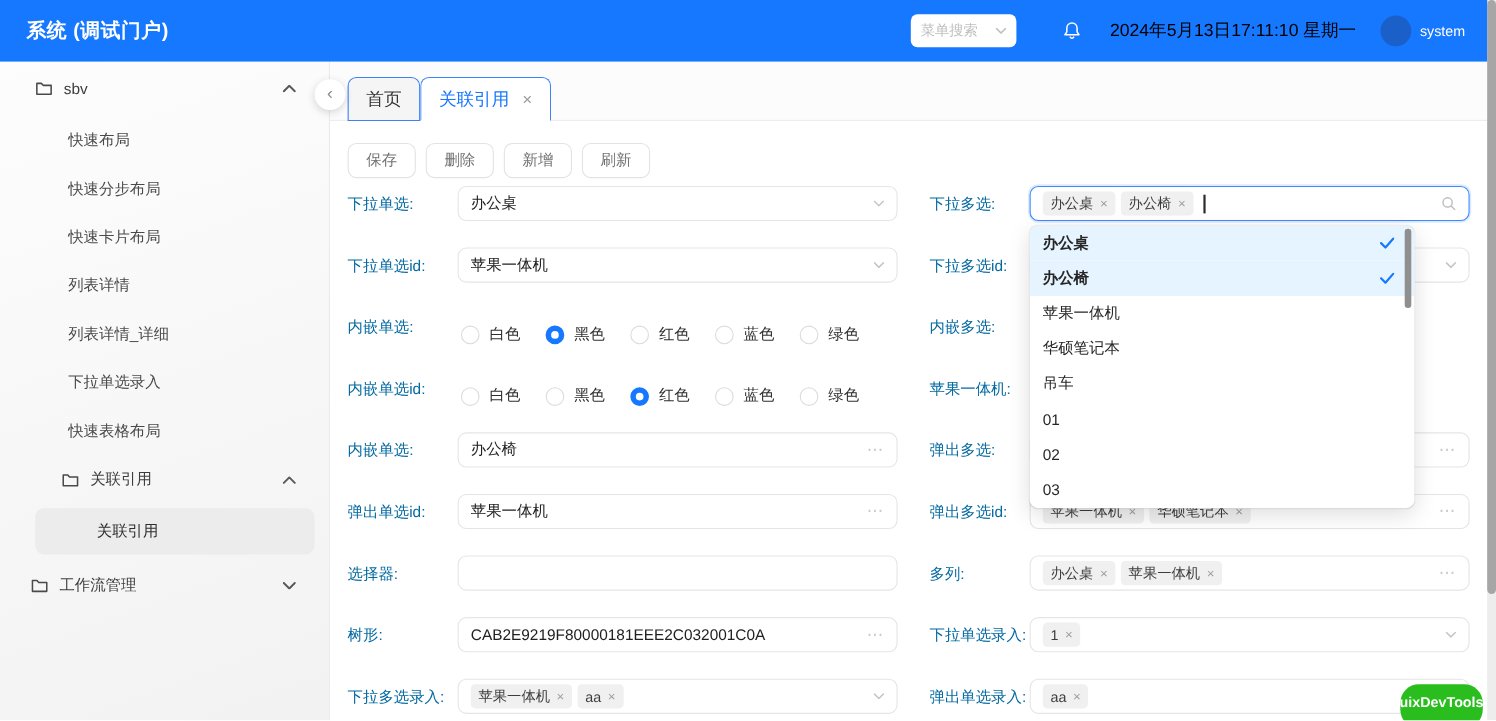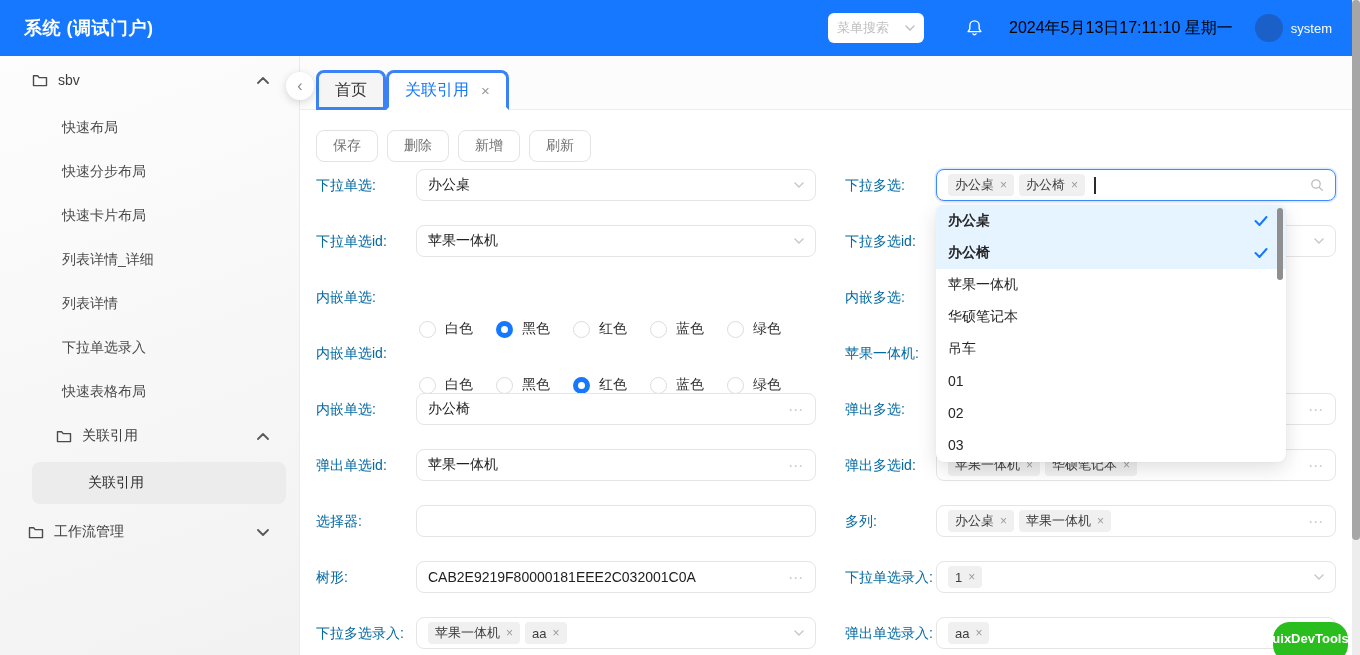--- a/index.html
+++ b/index.html
@@ -36,21 +36,21 @@
   .s-row.bottom { padding-left:28px; margin-top:6px; }
 
   
   .main { position:absolute; left:300px; top:56px; width:1052px; height:599px; background:#fff; }
   .back-btn { position:absolute; left:-14px; top:16px; width:28px; height:28px; border-radius:50%;
     background:#fff; box-shadow:0 2px 8px rgba(0,0,0,.16); display:flex; align-items:center;
     justify-content:center; z-index:30; cursor:pointer; color:#8c8c8c; font-size:16px; line-height:1; }
   .tabbar { height:54px; background:#fcfcfc; border-bottom:1px solid #ededed; display:flex;
     align-items:flex-end; padding-left:16px; }
   .tab { height:40px; display:flex; align-items:center; padding:0 16px; font-size:16px;
-    border:3px solid #3b82f6; border-radius:8px 8px 0 0; background:#f5f5f5; color:#333;
+    border:1px solid #3b82f6; border-radius:8px 8px 0 0; background:#f5f5f5; color:#333;
     cursor:pointer; margin-bottom:-1px; }
   .tab.active { background:#fff; color:#1677ff; border-bottom-color:#fff; }
   .tab .tab-x { margin-left:12px; color:#999; font-size:15px; }
 
   .toolbar { margin:20px 0 0 16px; display:flex; gap:9px; }
   .tb-btn { height:32px; padding:0 16px; background:#fff; border:1px solid #e3e3e3; border-radius:8px;
     font-size:14px; color:#737373; display:flex; align-items:center; cursor:pointer;
     font-family:inherit; }
 
   
@@ -62,21 +62,21 @@
     display:flex; align-items:center; padding:0 30px 0 11px; font-size:14px; color:#212121; }
   .ctl.plain { padding-right:11px; }
   .ctl.focused { border:1px solid #3d8bff; box-shadow:0 0 0 1.5px rgba(61,139,255,.18); }
   .ctl .right-ico { position:absolute; right:11px; top:50%; transform:translateY(-50%); display:flex; }
   .dots { color:#c9c9c9; font-size:15px; letter-spacing:1px; line-height:1; }
   .tag { display:inline-flex; align-items:center; height:22px; background:#f0f0f0; border-radius:4px;
     padding:0 7px; margin-right:5px; font-size:13px; color:#3d3d3d; white-space:nowrap; }
   .tag .tag-x { margin-left:6px; color:#9b9b9b; font-size:12px; cursor:pointer; }
   .caret { width:1.5px; height:17px; background:#2b2b2b; margin-left:4px; }
 
-  .radio-group { display:flex; align-items:flex-start; height:32px; padding-left:3px;margin-top:39px; }
+  .radio-group { display:flex; align-items:flex-end; height:32px; padding-left:3px; }
   .radio-item { display:flex; align-items:center; margin-right:23px; font-size:14px; color:#2e2e2e;
     cursor:pointer; }
   .radio-c { width:17px; height:17px; border-radius:50%; background:#fff; border:1px solid #dcdcdc;
     margin-right:9px; flex:none; }
   .radio-item.checked .radio-c { border:5px solid #1677ff; }
 
   
   .dd-panel { position:absolute; left:936px; top:205px; width:350px; height:257px; background:#fff;
     border-radius:8px; box-shadow:0 6px 20px rgba(0,0,0,.13), 0 0 1px rgba(0,0,0,.12);
     z-index:60; overflow:hidden; }
@@ -137,24 +137,24 @@
     <div class="s-row child">
         <span>快速布局</span>
       </div>
     <div class="s-row child">
         <span>快速分步布局</span>
       </div>
     <div class="s-row child">
         <span>快速卡片布局</span>
       </div>
     <div class="s-row child">
+        <span>列表详情</span>
+      </div>
+    <div class="s-row child">
         <span>列表详情_详细</span>
-      </div>
-    <div class="s-row child">
-        <span>列表详情</span>
       </div>
     <div class="s-row child">
         <span>下拉单选录入</span>
       </div>
     <div class="s-row child">
         <span>快速表格布局</span>
       </div>
     <div class="s-row group">
       <span class="f-ico">
         <svg width="16" height="15" viewBox="0 0 16 15">

